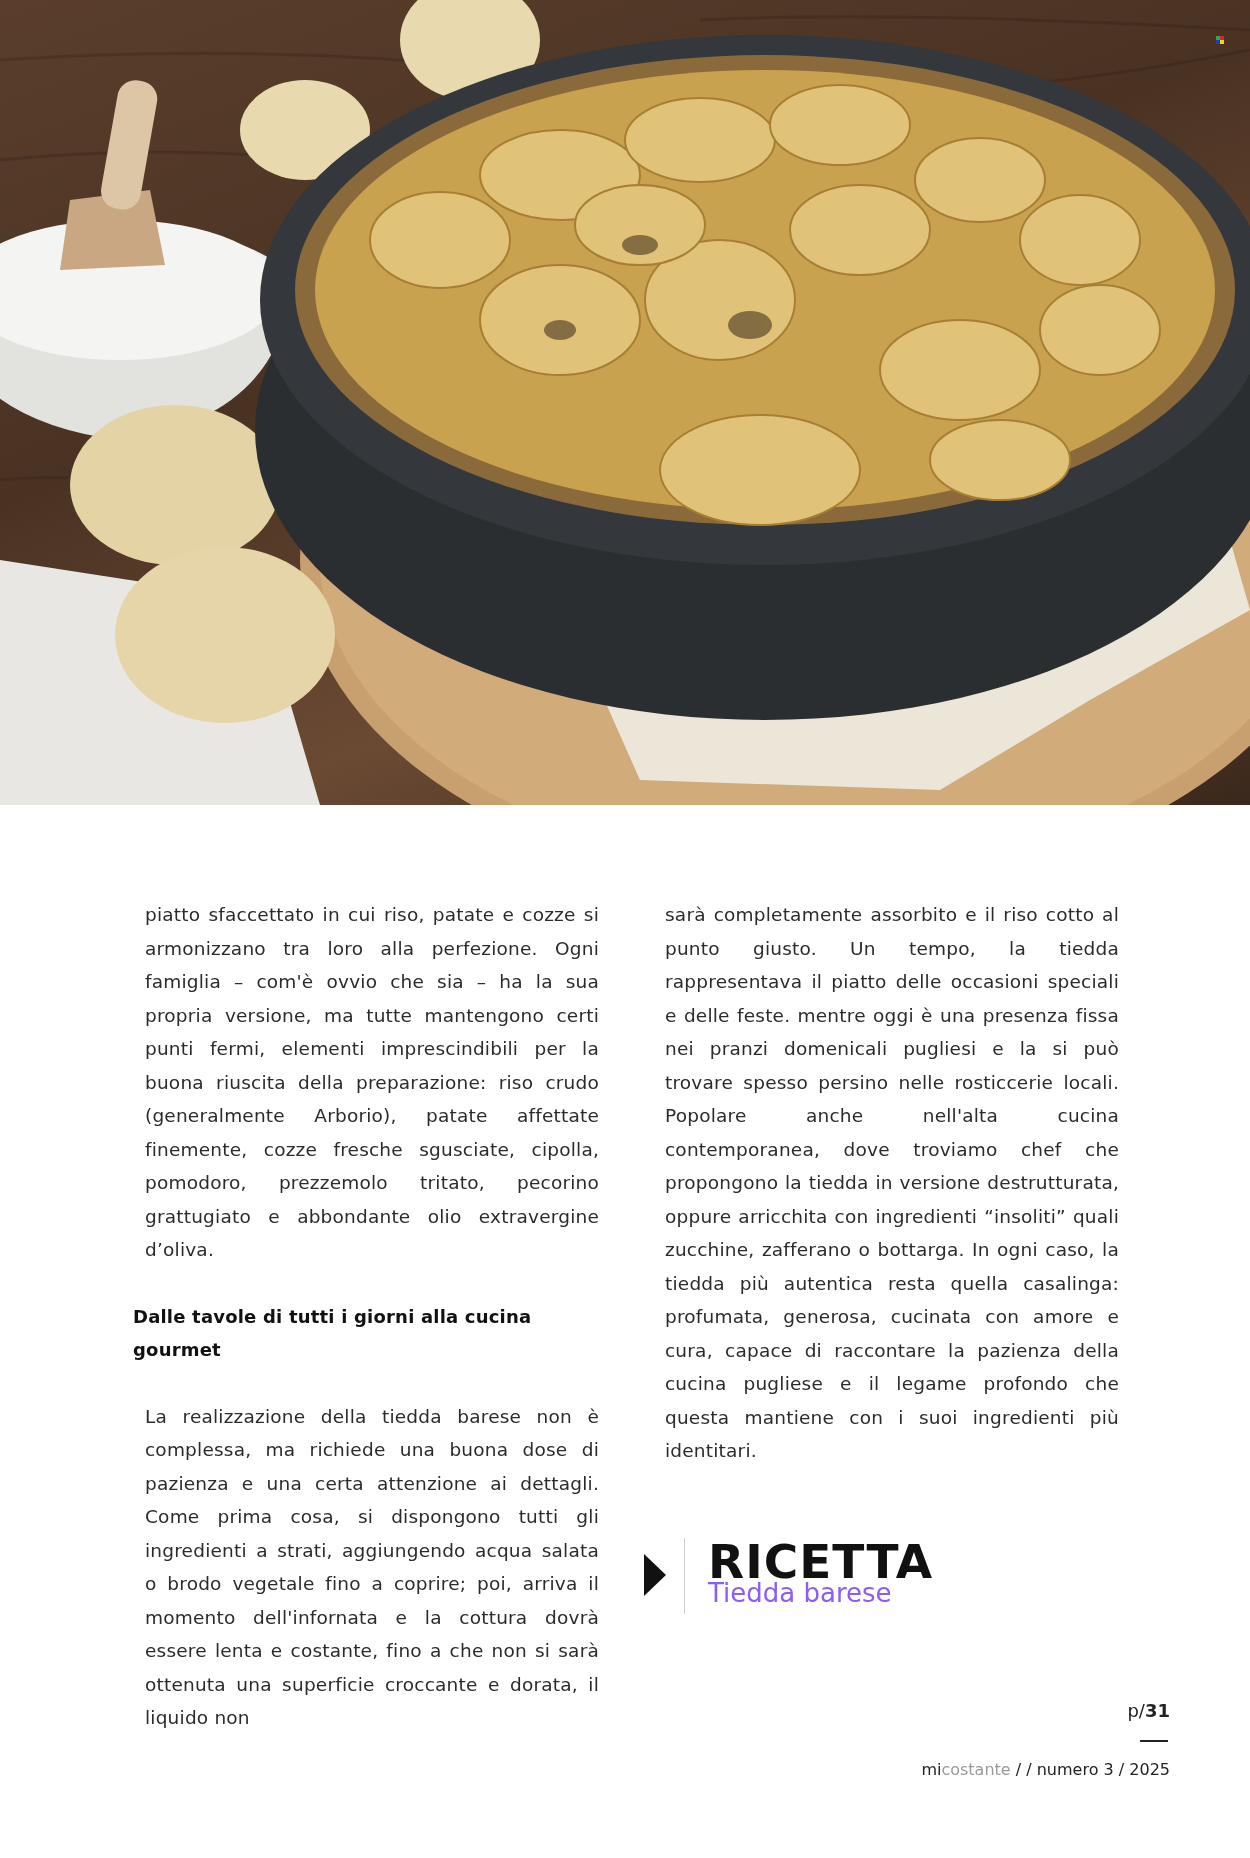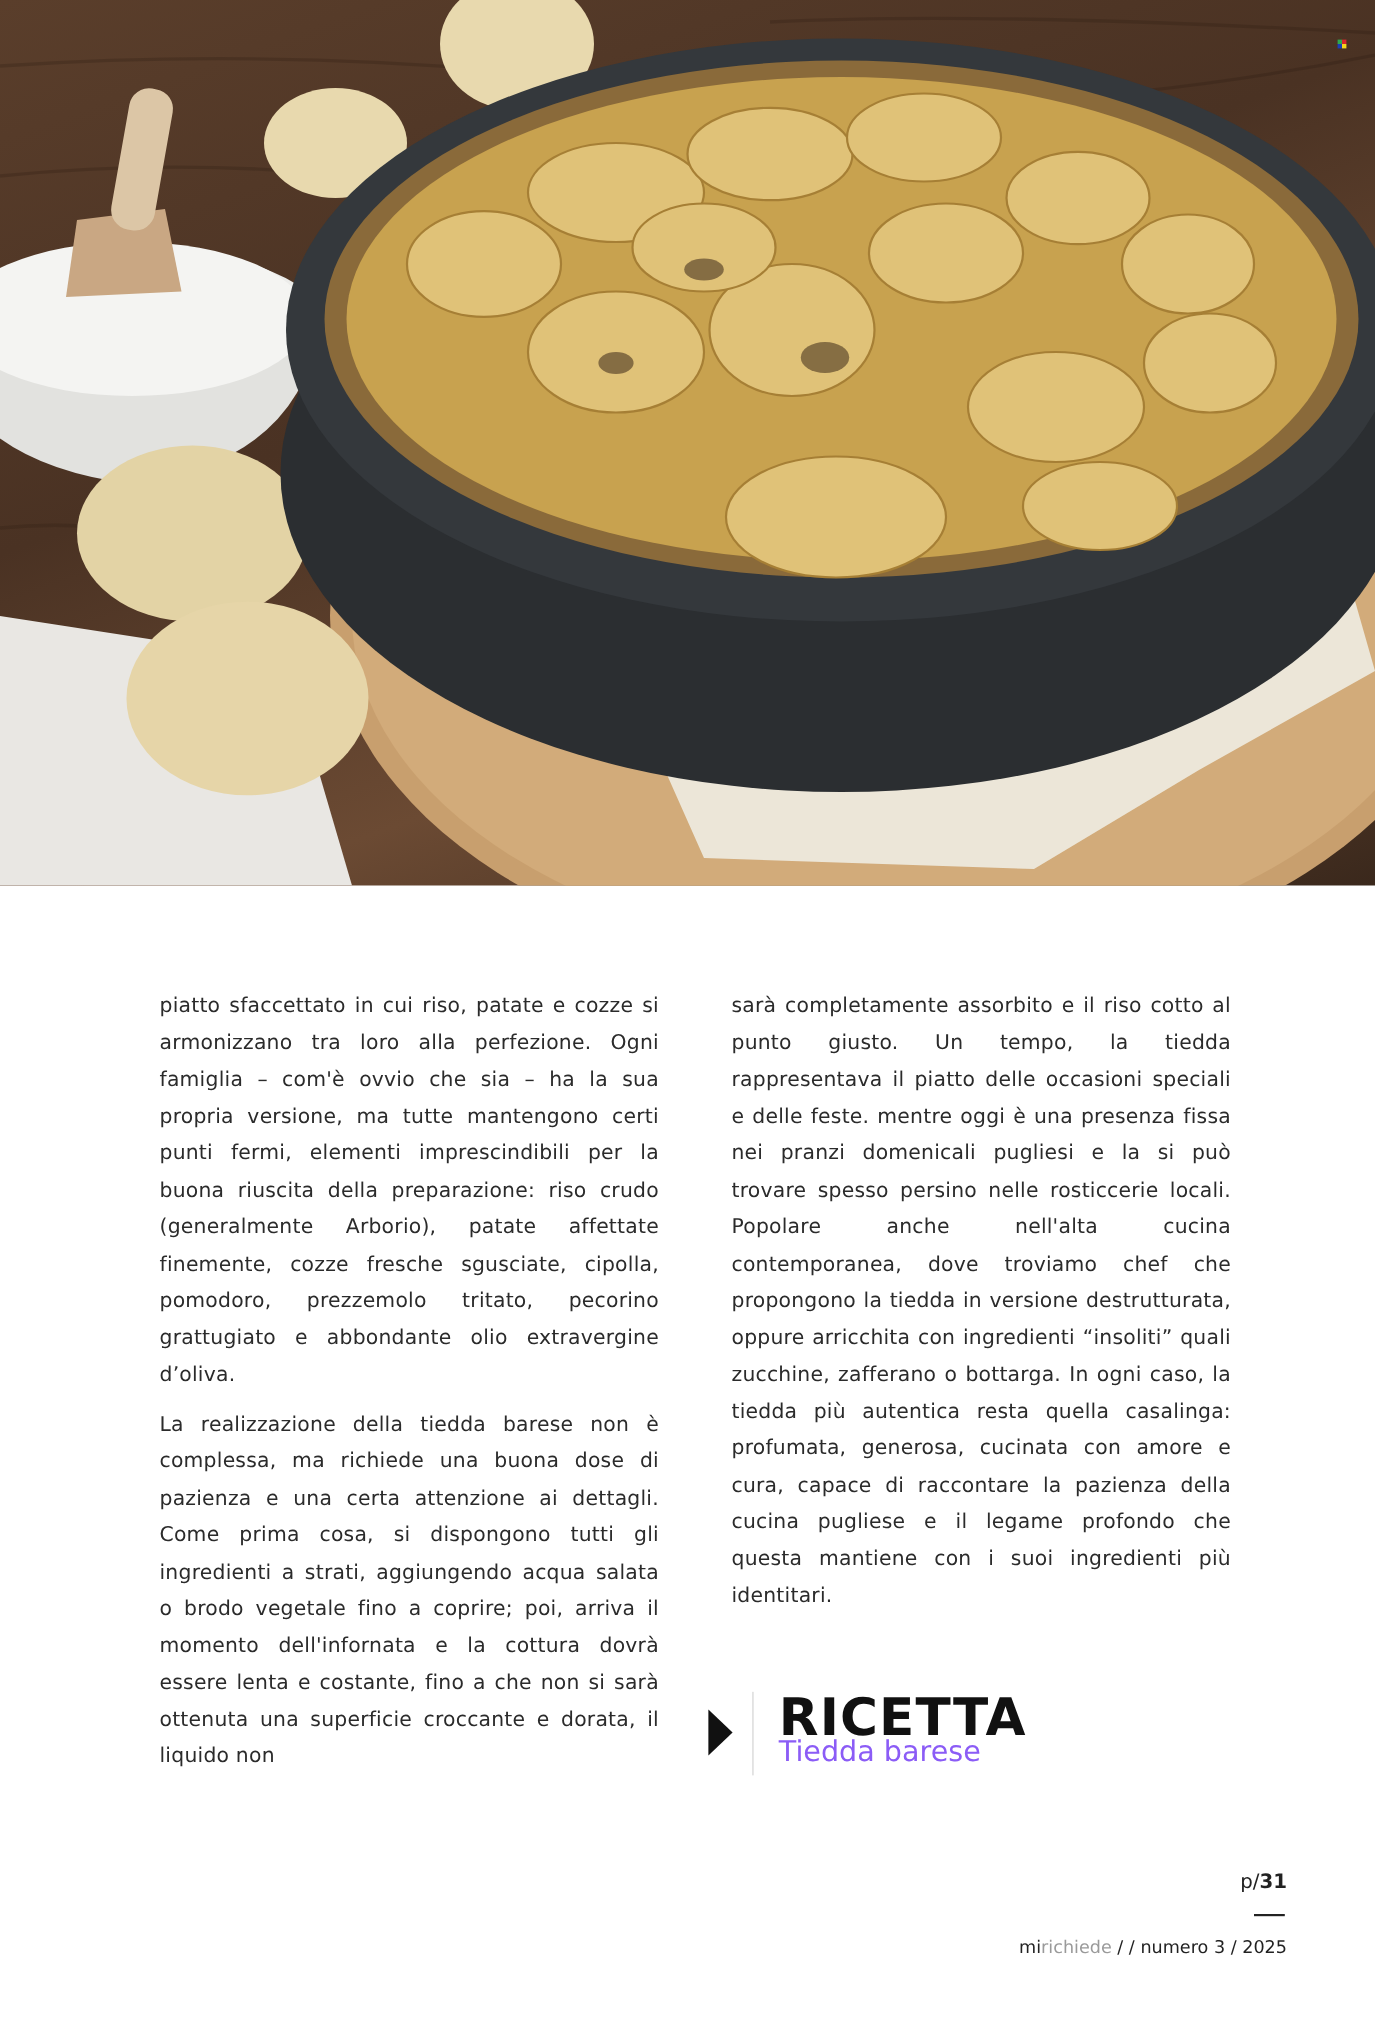--- a/index.html
+++ b/index.html
@@ -94,29 +94,30 @@
   <div class="corner-logo">
     <span style="background:#2fa84f"></span>
       <span style="background:#d8262c"></span>
     <span style="background:#1a3fb8"></span>
       <span style="background:#f2d41c"></span>
   </div>
 </div>
 
 <div class="col col-left">
   <p>piatto sfaccettato in cui riso, patate e cozze si armonizzano tra loro alla perfezione. Ogni famiglia – com'è ovvio che sia – ha la sua propria versione, ma tutte mantengono certi punti fermi, elementi imprescindibili per la buona riuscita della preparazione: riso crudo (generalmente Arborio), patate affettate finemente, cozze fresche sgusciate, cipolla, pomodoro, prezzemolo tritato, pecorino grattugiato e abbondante olio extravergine d’oliva.</p>
+  <p class="subhead">Dalle tavole di tutti i giorni alla cucina gourmet</p>
   <p>La realizzazione della tiedda barese non è complessa, ma richiede una buona dose di pazienza e una certa attenzione ai dettagli. Come prima cosa, si dispongono tutti gli ingredienti a strati, aggiungendo acqua salata o brodo vegetale fino a coprire; poi, arriva il momento dell'infornata e la cottura dovrà essere lenta e costante, fino a che non si sarà ottenuta una superficie croccante e dorata, il liquido non</p>
 </div>
 
 <div class="col col-right">
   <p>sarà completamente assorbito e il riso cotto al punto giusto. Un tempo, la tiedda rappresentava il piatto delle occasioni speciali e delle feste. mentre oggi è una presenza fissa nei pranzi domenicali pugliesi e la si può trovare spesso persino nelle rosticcerie locali. Popolare anche nell'alta cucina contemporanea, dove troviamo chef che propongono la tiedda in versione destrutturata, oppure arricchita con ingredienti “insoliti” quali zucchine, zafferano o bottarga. In ogni caso, la tiedda più autentica resta quella casalinga: profumata, generosa, cucinata con amore e cura, capace di raccontare la pazienza della cucina pugliese e il legame profondo che questa mantiene con i suoi ingredienti più identitari.</p>
 </div>
 
 <div class="recipe-box">
   <div class="recipe-arrow"></div>
   <div class="recipe-divider"></div>
   <div class="recipe-title">RICETTA</div>
   <div class="recipe-sub">Tiedda barese</div>
 </div>
 
 <div class="page-num"><span>p/</span><b>31</b></div>
 <div class="page-rule"></div>
-<div class="footer"><span>mi</span><span class="brand-light">richiede</span><span> / / numero 3 / 2025</span></div>
+<div class="footer"><span>mi</span><span class="brand-light">costante</span><span> / / numero 3 / 2025</span></div>
 
 </body></html>

